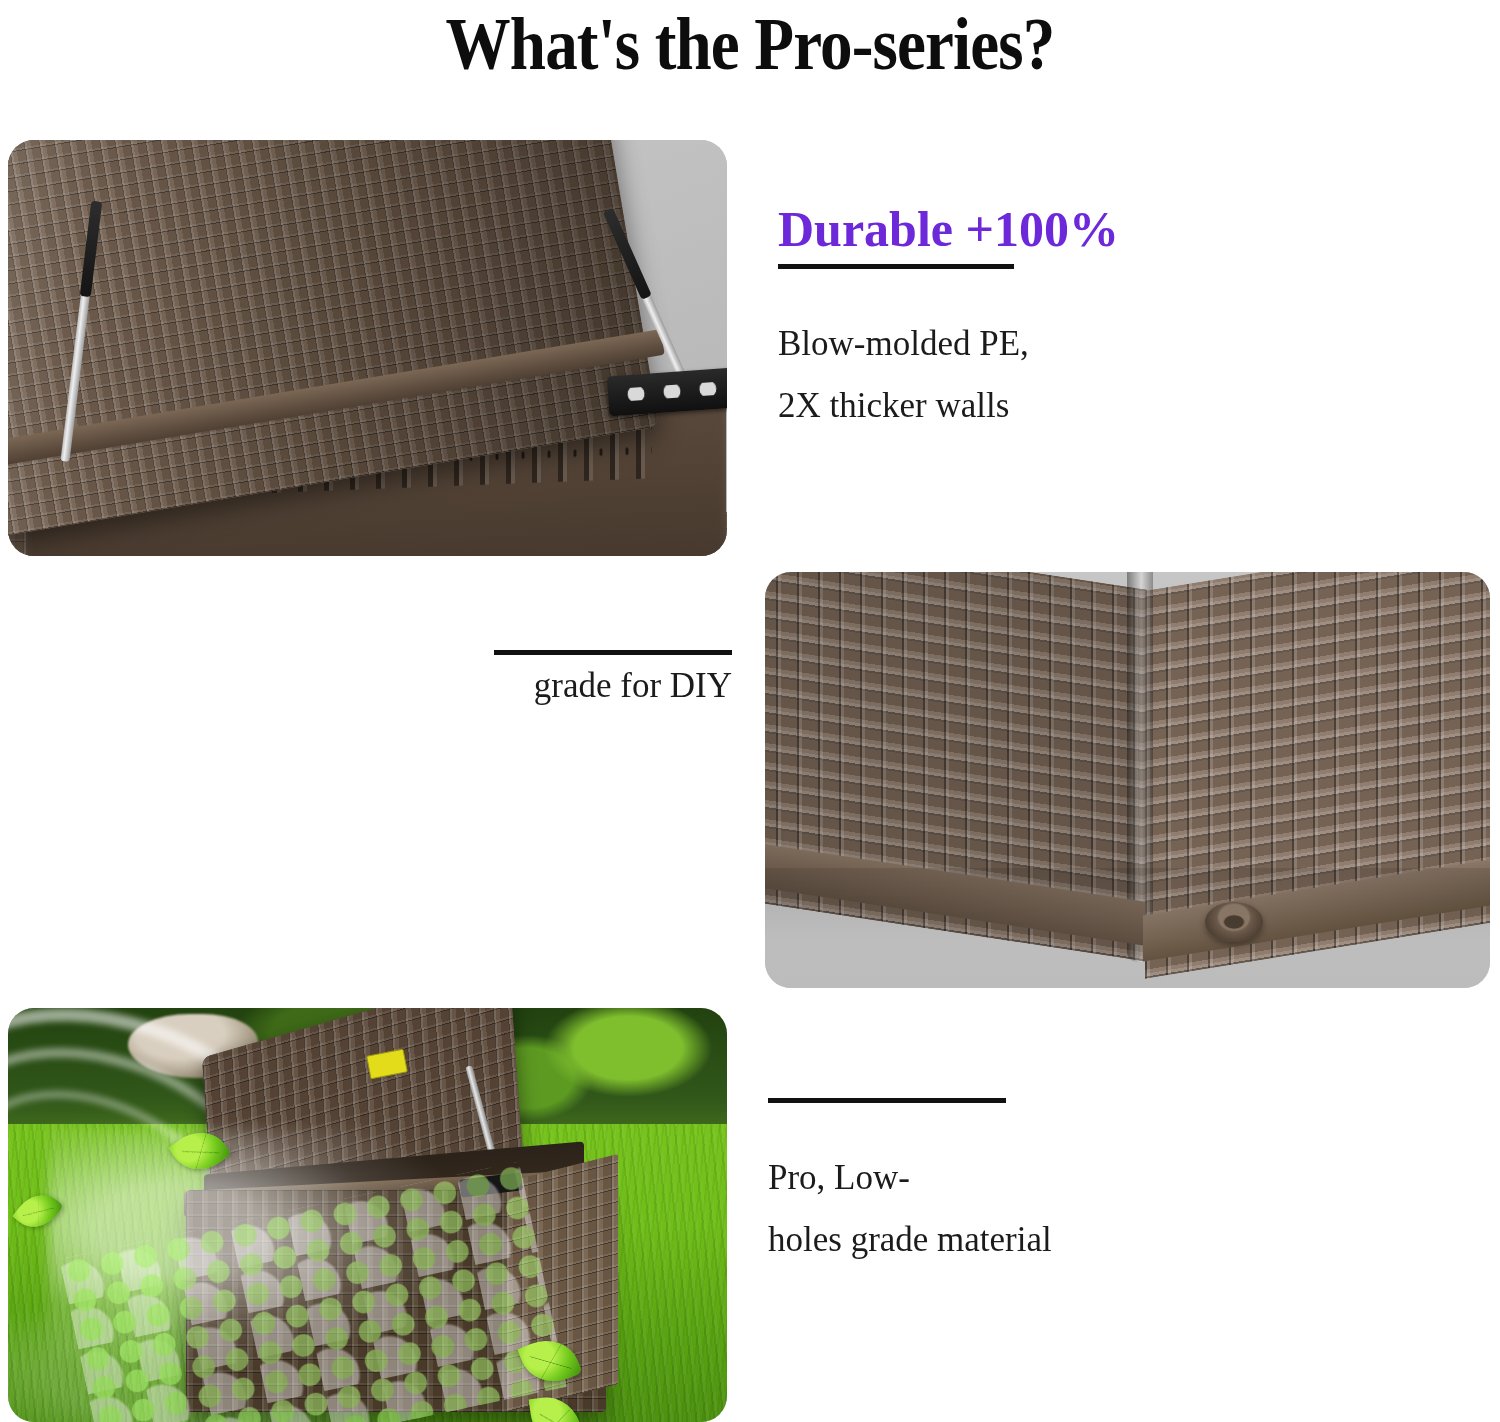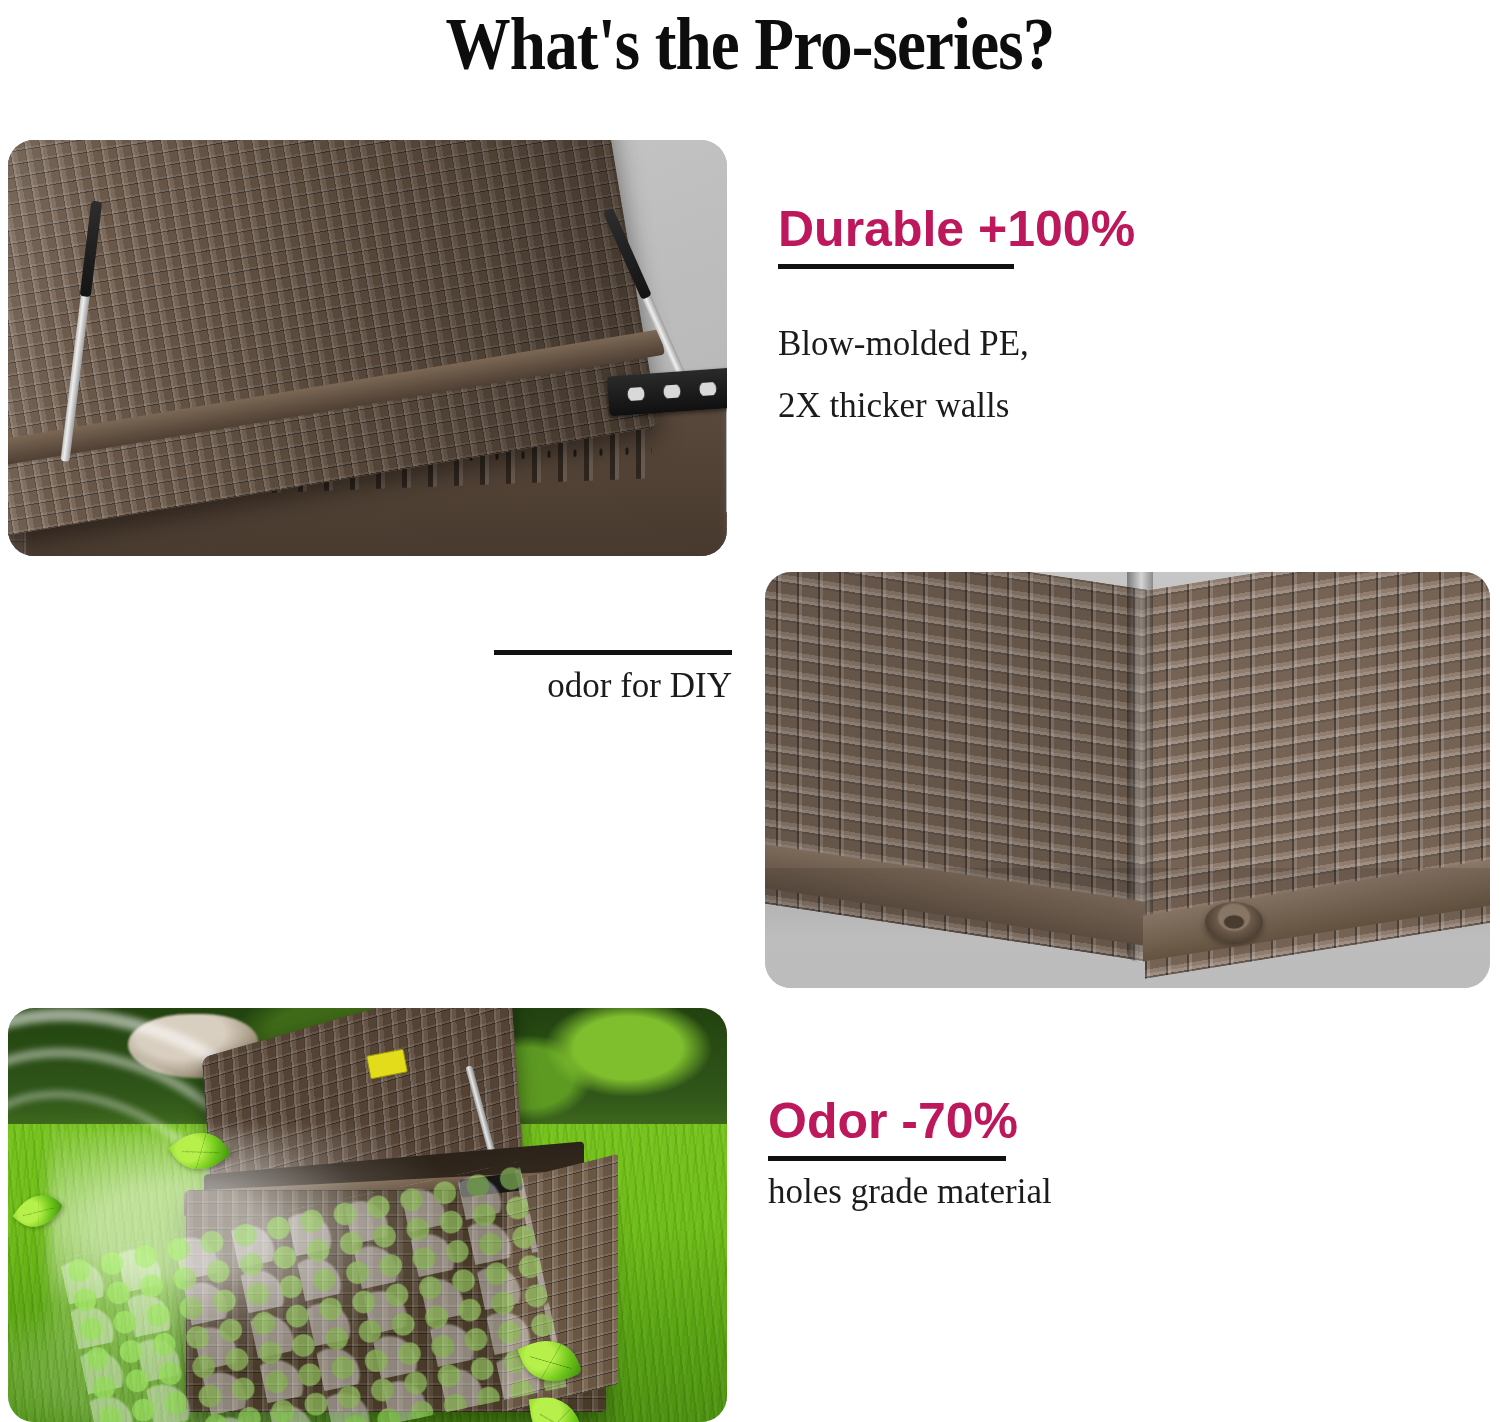--- a/index.html
+++ b/index.html
@@ -370,26 +370,27 @@
     position: absolute;
     left: 40px; top: 120px; width: 430px; height: 250px;
     background: radial-gradient(ellipse at 30% 40%, rgba(255,255,255,.55) 0 20%, rgba(255,255,255,.12) 48%, transparent 68%);
     filter: blur(6px);
     pointer-events: none;
   }
 
   
   .feature { position: absolute; }
   .feature-heading {
-    font-family: Liberation Sans, sans-serif;
+    font-family: Liberation Serif, serif;
     font-weight: bold;
     font-size: 50px;
     line-height: 58px;
-    color: #be185d;
+    color: #6d28d9;
     white-space: nowrap;
+    text-align: center;
   }
   .feature-rule {
     height: 5px;
     background: #111111;
     margin-top: 6px;
   }
   .feature-body {
     font-family: "Liberation Serif", "DejaVu Serif", serif;
     font-weight: normal;
     font-size: 35px;
@@ -438,21 +439,21 @@
 
 <div class="feature" id="feature-durable">
   <div class="feature-heading">Durable +100%</div>
   <div class="feature-rule"></div>
   <div class="feature-body">Blow-molded PE,</div>
   <div class="feature-body" style="margin-top:0">2X thicker walls</div>
 </div>
 
 <div class="feature" id="feature-windproof">
   <div class="feature-rule"></div>
-  <div class="feature-body" style="margin-top:0">odor for DIY</div>
+  <div class="feature-body" style="margin-top:0">grade for DIY</div>
 </div>
 
 <div class="photo-panel" id="panel-corner">
   <div class="bg"></div>
 
   <div class="face face-left">
     <div class="weave"></div>
   </div>
   <div class="face face-right">
     <div class="weave"></div>
@@ -492,16 +493,16 @@
   <div class="mist"></div>
   <div class="particles"></div>
 
   <div class="leaf l1"></div>
   <div class="leaf l2"></div>
   <div class="leaf l3"></div>
   <div class="leaf l4"></div>
 </div>
 
 <div class="feature" id="feature-odor">
-  <div class="feature-heading">Odor -70%</div>
   <div class="feature-rule"></div>
+  <div class="feature-body">Pro, Low-</div>
   <div class="feature-body" style="margin-top:0">holes grade material</div>
 </div>
 
 </body></html>

